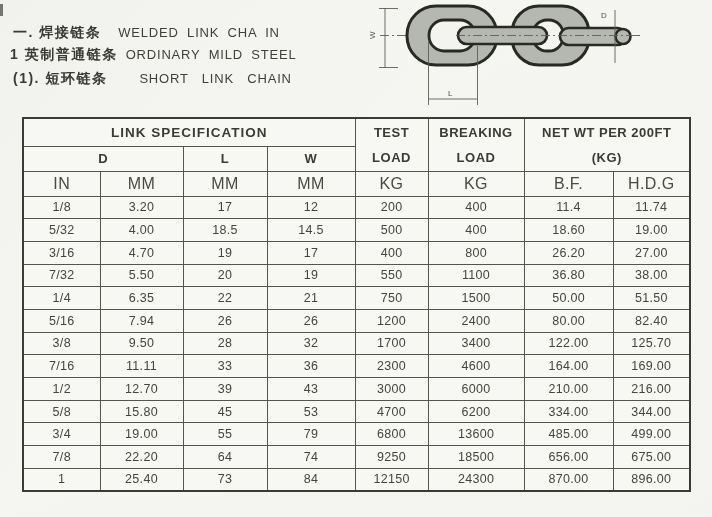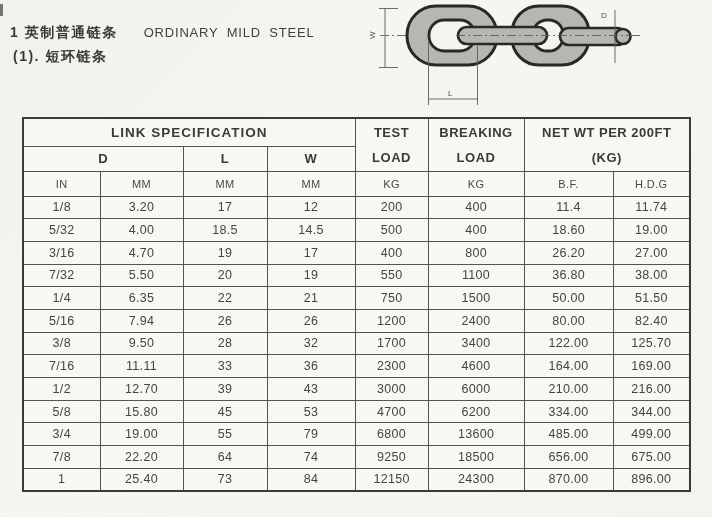--- a/index.html
+++ b/index.html
@@ -18,21 +18,21 @@
   .scan-mark { position:absolute; left:0; top:4px; width:3px; height:12px;
     background:#4a4a45; opacity:.75; }
 
   
   .intro { position:absolute; left:13px; top:22px; white-space:nowrap; }
   .intro-line { display:flex; align-items:baseline; line-height:21.5px; }
   .cn { font-size:14px; font-weight:bold; color:#3a3a35; letter-spacing:1.5px; }
   .en { font-size:13px; color:#403f3a; letter-spacing:.8px; word-spacing:4px; }
   .l1 .en { margin-left:17px; }
   .l2 { margin-left:-3px; }
-  .l2 .en { margin-left:26px; }
+  .l2 .en { margin-left:8px; }
   .l3 { margin-left:-3px; }
   .l4 { margin-top:2.5px;gap:8px; }
   .l4 .en { margin-left:24px; word-spacing:9px; }
 
   
   .chain { position:absolute; left:360px; top:2px; width:300px; height:110px; }
   .chain .link  { fill:#b4b8b1; stroke:#282824; stroke-width:3; }
   .chain .bar   { fill:#b4b8b1; stroke:#282824; stroke-width:2.6; }
   .chain .hole  { fill:#f3f4f0; stroke:#282824; stroke-width:2.8; }
   .chain .thin  { stroke:#5d5d55; stroke-width:.9; fill:none; }
@@ -47,39 +47,44 @@
   }
   .spec th, .spec td {
     border:1.5px solid #55554d;
     text-align:center; vertical-align:middle;
     overflow:hidden; white-space:nowrap;
   }
   .spec { border:2.5px solid #3b3b35; }
   .spec thead th { font-size:13px; font-weight:bold; color:#3b3b35; letter-spacing:.5px; }
   .spec thead tr.r1 th { height:28px; }
   .spec thead tr.r2 th { height:25px; }
-  .spec thead tr.r3 th { height:25px; font-size:11px; font-weight:normal; color:#4a4a43; letter-spacing:.4px; }
+  .spec thead tr.r3 th { height:25px; font-size:16px; font-weight:normal; color:#4a4a43; letter-spacing:.4px; }
   .spec thead th.big { font-size:13.5px; letter-spacing:1px; }
   .two-line span { display:block; line-height:25px; }
   .spec tbody td { height:22.7px; font-size:12.5px; color:#45453e; letter-spacing:.3px; }
 </style>
 </head>
 <body>
 
 <div class="page">
 
   <div class="scan-mark"></div>
 
   <div class="intro">
+    <div class="intro-line l1">
+      <span class="cn">一. 焊接链条</span>
+      <span class="en">WELDED LINK CHA IN</span>
+    </div>
     <div class="intro-line l2">
       <span class="cn">1 英制普通链条</span>
       <span class="en">ORDINARY MILD STEEL</span>
     </div>
     <div class="intro-line l4">
       <span class="cn">(1). 短环链条</span>
+      <span class="en">SHORT LINK CHAIN</span>
     </div>
   </div>
 
   <svg class="chain" viewBox="0 0 300 110">
 
     <line class="thin dashdot" x1="20" y1="33.5" x2="280" y2="33.5"></line>
 
     <line class="thin" x1="25" y1="6" x2="25" y2="66"></line>
     <line class="thin" x1="19" y1="6.5" x2="38" y2="6.5"></line>
     <line class="thin" x1="19" y1="65.5" x2="38" y2="65.5"></line>

